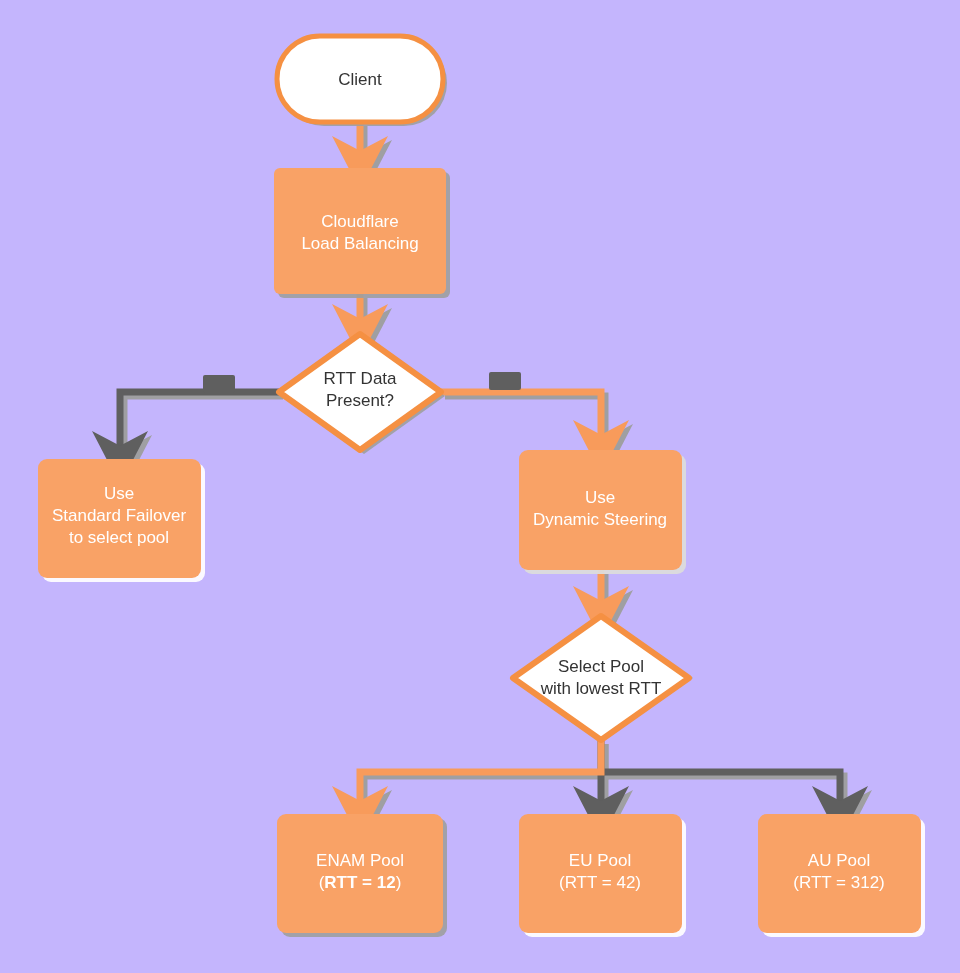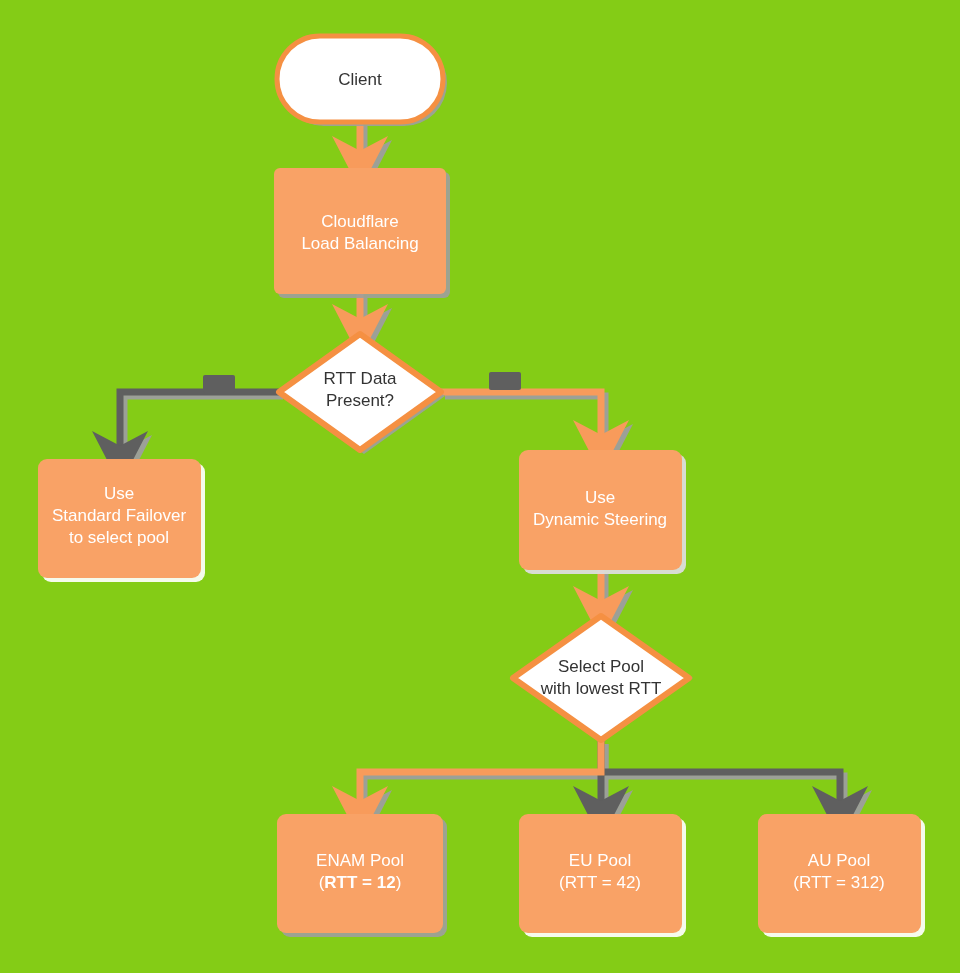--- a/index.html
+++ b/index.html
@@ -7,21 +7,21 @@
     padding: 0;
     background: #000000;
   }
   body {
     font-family: "Liberation Sans", sans-serif;
   }
   #canvas {
     position: relative;
     width: 960px;
     height: 973px;
-    background: #84cc16;
+    background: #c4b5fd;
     overflow: hidden;
   }
   svg.layer {
     position: absolute;
     left: 0;
     top: 0;
     width: 960px;
     height: 973px;
   }
   .node-text {

